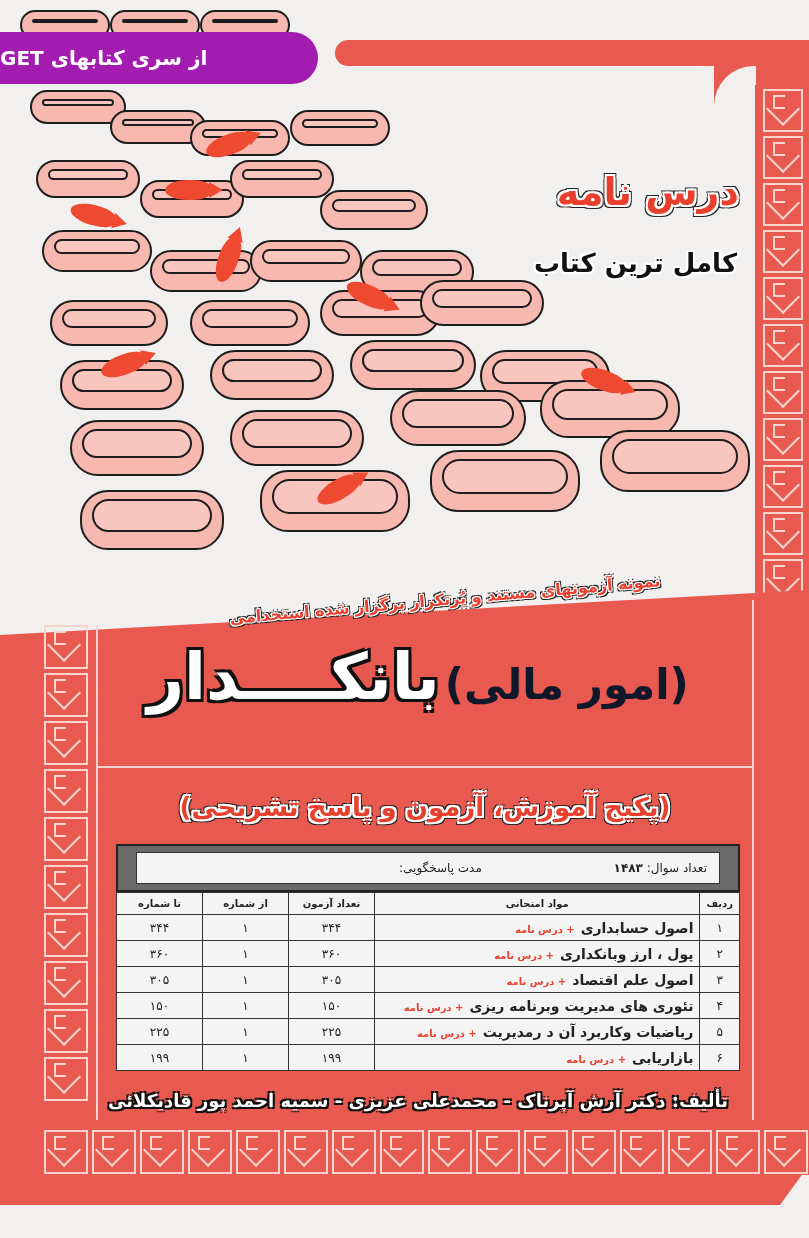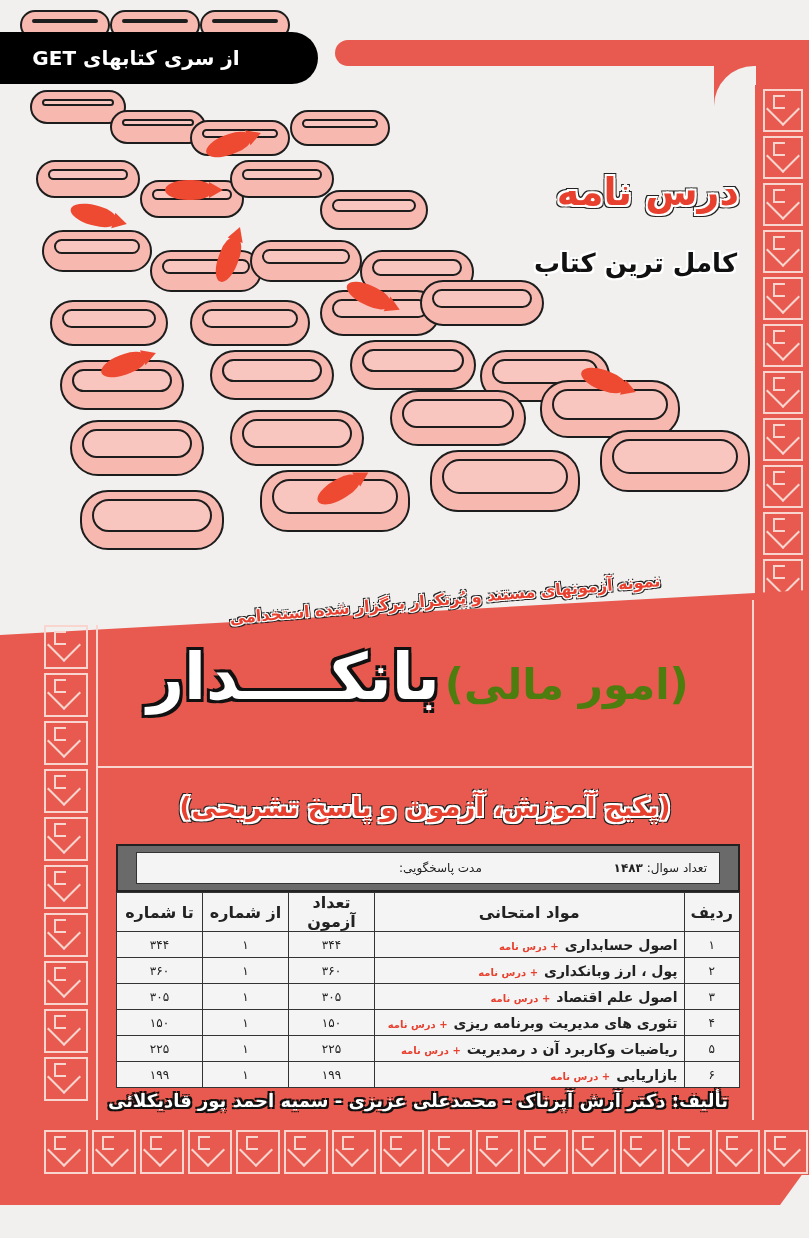--- a/index.html
+++ b/index.html
@@ -40,22 +40,22 @@
       transform: rotate(-45deg);
     }
     .tile::after {
       content: ""; position: absolute; left: 8px; top: 4px; width: 10px; height: 10px;
       border: 2px solid #f8d5cf; border-right: none;
     }
 
     
     .get-banner {
       position: absolute; left: 0; top: 32px; width: 318px; height: 52px;
-      background: #000000; border-radius: 0 26px 26px 0;
-      display: flex; align-items: center; justify-content: center; padding-right: 46px;
+      background: #a21caf; border-radius: 0 26px 26px 0;
+      display: flex; align-items: center; justify-content: flex-end; padding-right: 46px;
       color: #fff; font-weight: bold; font-size: 20px; direction: rtl;
     }
 
     
     .illustration {
       position: absolute; left: 0; top: 0; width: 760px; height: 600px; overflow: hidden;
     }
     .tray {
       position: absolute; width: 128px; height: 56px;
       background: #f7b8b0; border: 2.5px solid #1d1d1d; border-radius: 28px;
@@ -118,21 +118,21 @@
     }
     .main-title {
       position: absolute; left: 100px; top: 640px; width: 650px;
       direction: rtl; text-align: center;
     }
     .main-title .t1 {
       font-size: 64px; font-weight: bold; color: #fff;
       text-shadow: -3px -3px 0 #111, 3px 3px 0 #111, -3px 3px 0 #111, 3px -3px 0 #111;
     }
     .main-title .t2 {
-      font-size: 42px; font-weight: bold; color: #4d7c0f; margin-right: 14px;
+      font-size: 42px; font-weight: bold; color: #0f172a; margin-right: 14px;
     }
     .hline { position: absolute; left: 98px; top: 766px; width: 654px; height: 2px; background: #f8d5cf; }
     .package {
       position: absolute; left: 100px; top: 792px; width: 650px;
       direction: rtl; text-align: center; font-size: 26px; font-weight: bold; color: #e8402f;
       text-shadow: -2px -2px 0 #fff, 2px 2px 0 #fff, -2px 2px 0 #fff, 2px -2px 0 #fff,
                    -3px -3px 0 #222, 3px 3px 0 #222, -3px 3px 0 #222, 3px -3px 0 #222;
     }
 
     
@@ -149,21 +149,21 @@
     .info-inner .duration { margin-left: 250px; }
 
     table.subjects {
       position: absolute; left: 116px; top: 892px; width: 624px;
       border-collapse: collapse; direction: rtl; background: #f4f4f4;
       font-size: 12px; color: #222;
     }
     table.subjects th, table.subjects td {
       border: 1.5px solid #333; height: 26px; text-align: center; padding: 0 6px;
     }
-    table.subjects th { font-size: 16px; font-weight: bold; height: 22px; margin-top: 35px; }
+    table.subjects th { font-size: 10px; font-weight: bold; height: 22px; margin-top: 35px; }
     table.subjects td.subject { text-align: right; font-weight: bold; font-size: 14px; }
     table.subjects .plus { color: #e8402f; font-size: 10px; margin-right: 6px; font-weight: bold; }
     .col-idx { width: 34px; }
     .col-count, .col-from, .col-to { width: 86px; }
 
     .authors {
       position: absolute; left: 108px; top: 1090px; width: 620px;
       direction: rtl; text-align: center; font-weight: bold; font-size: 18px; color: #fff;
       text-shadow: -2px -2px 0 #111, 2px 2px 0 #111, -2px 2px 0 #111, 2px -2px 0 #111;
     }

